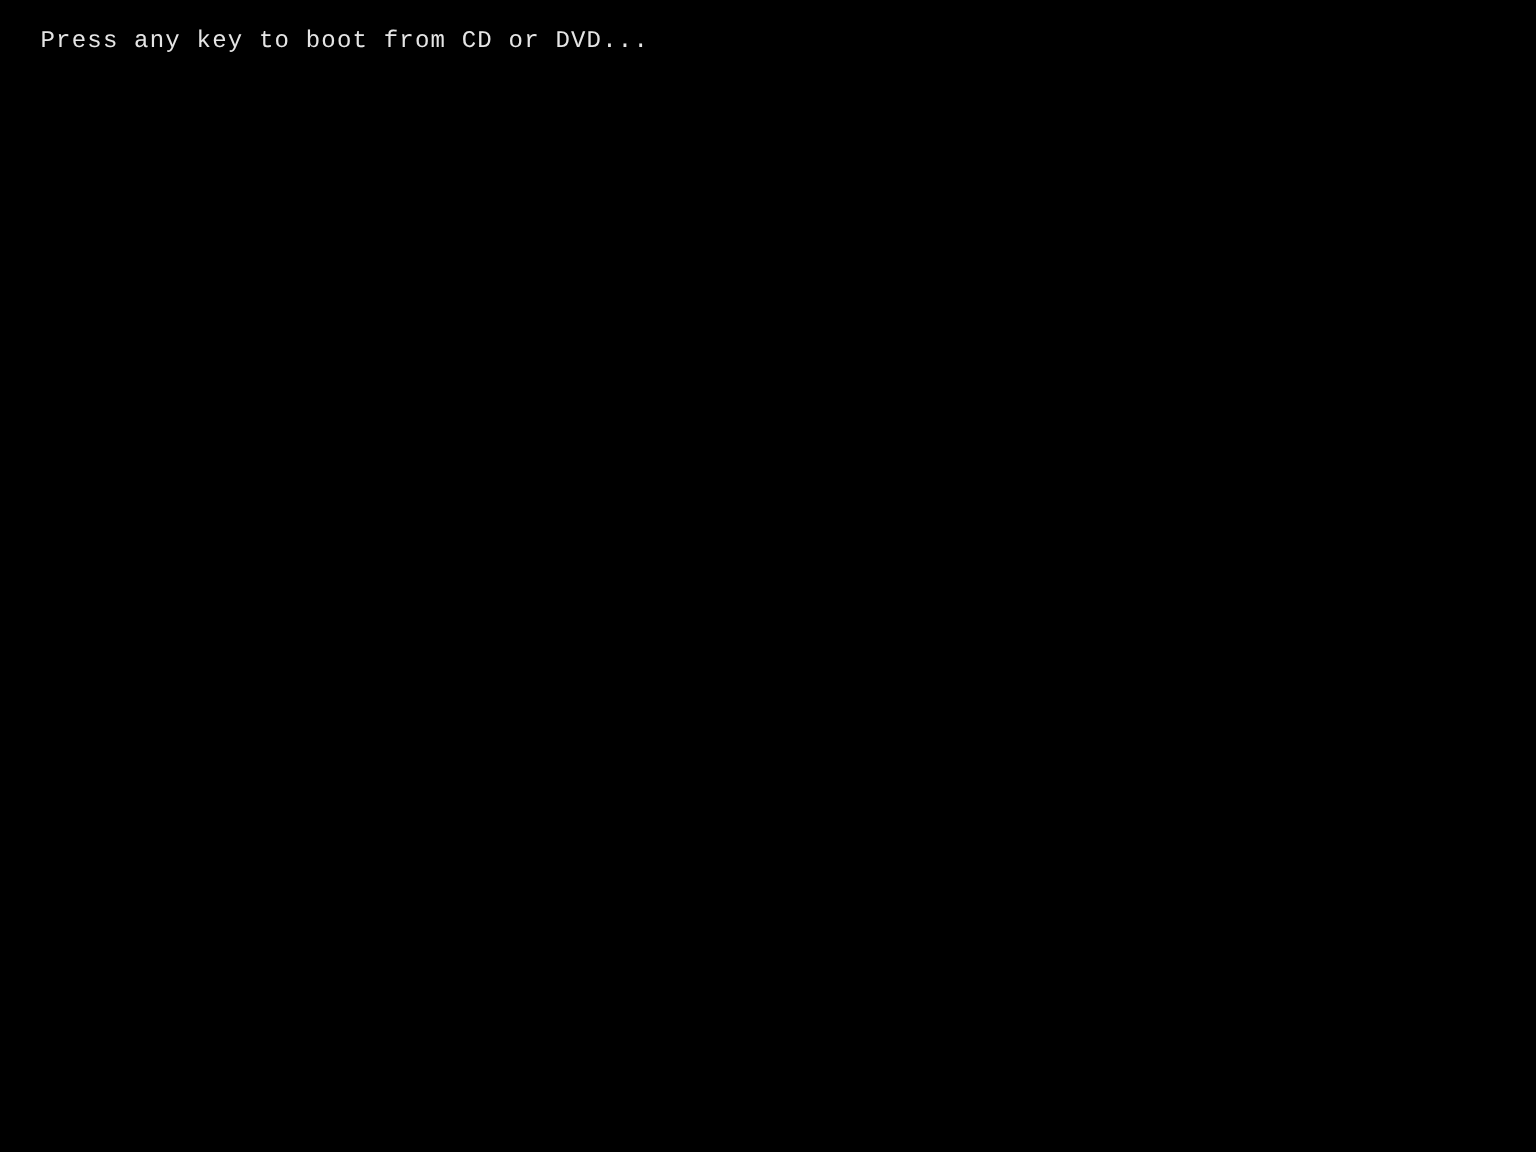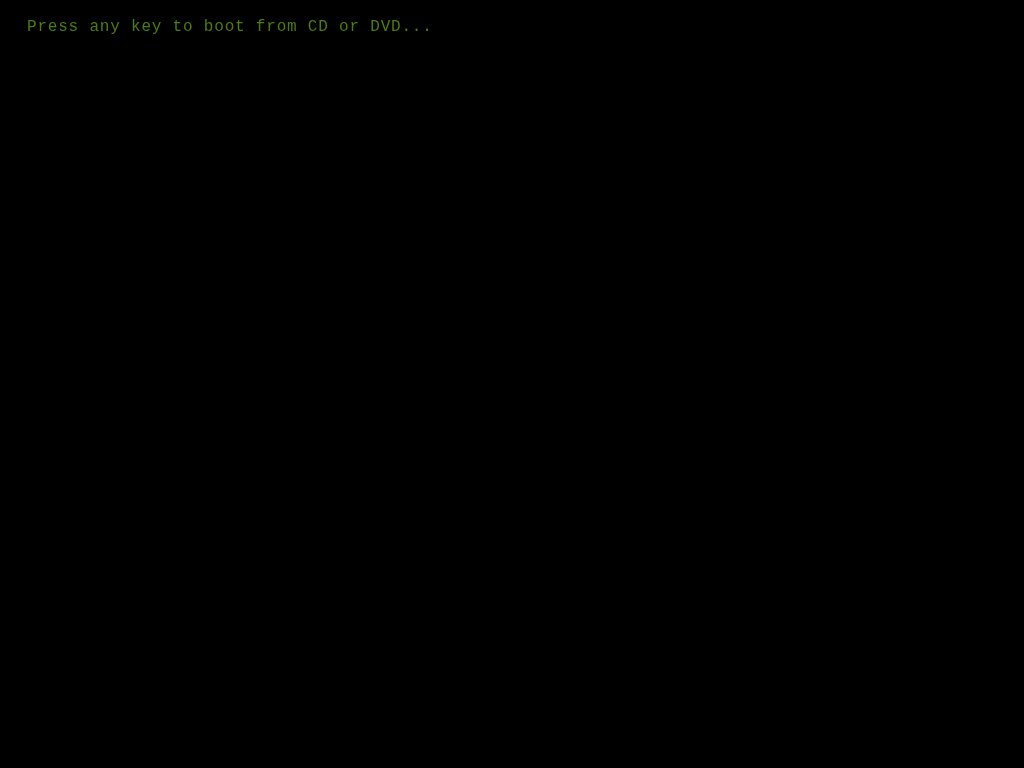--- a/index.html
+++ b/index.html
@@ -16,21 +16,21 @@
     .screen {
       width: 1024px;
       height: 768px;
       background-color: #000000;
       position: relative;
     }
     .boot-message {
       position: absolute;
       top: 18px;
       left: 27px;
-      color: #4d7c0f;
+      color: #e5e5e5;
       font-family: 'Courier New', Courier, monospace;
       font-size: 16px;
       font-weight: normal;
       white-space: pre;
       letter-spacing: 0.05em;
     }
   </style>
 </head>
 <body>
 

